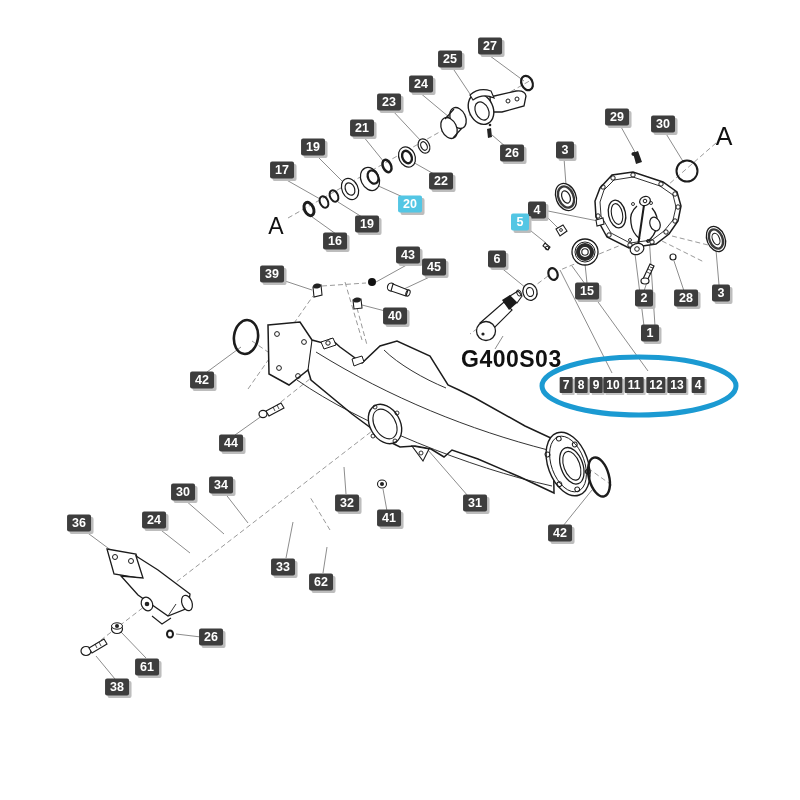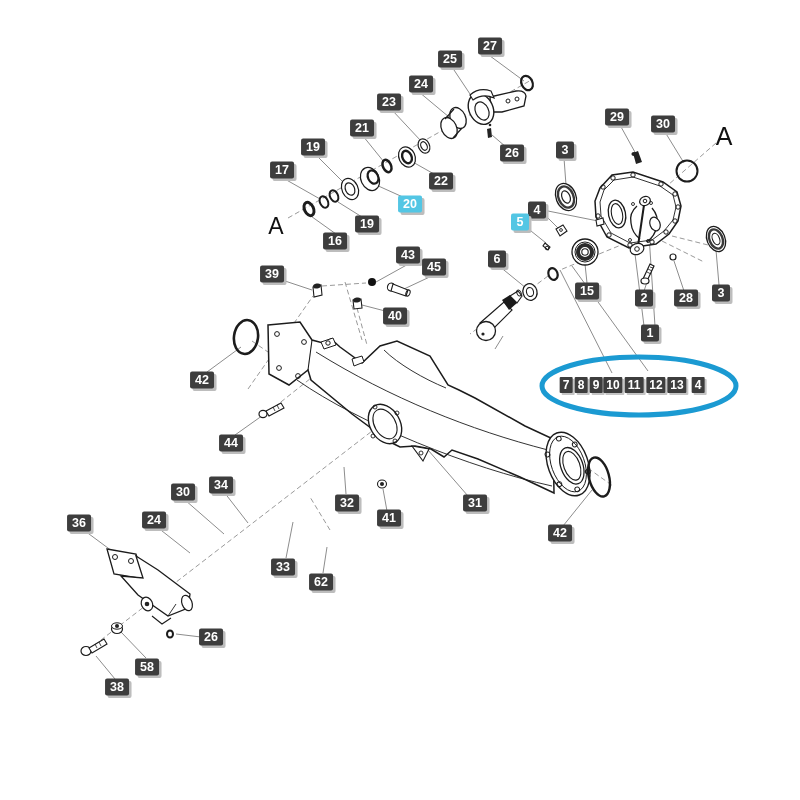--- a/index.html
+++ b/index.html
@@ -339,29 +339,30 @@
       <div class="callout" style="left: 231px; top: 443px;">44</div>
       <div class="callout" style="left: 79px; top: 523px; text-align: center;">36</div>
       <div class="callout" style="left: 154px; top: 520px;">24</div>
       <div class="callout" style="left: 183px; top: 492px;">30</div>
       <div class="callout" style="left: 221px; top: 485px;">34</div>
       <div class="callout" style="left: 347px; top: 503px;">32</div>
       <div class="callout" style="left: 389px; top: 518px;">41</div>
       <div class="callout" style="left: 283px; top: 567px;">33</div>
       <div class="callout" style="left: 321px; top: 582px;">62</div>
       <div class="callout" style="left: 211px; top: 637px;">26</div>
-      <div class="callout" style="left: 147px; top: 667px;">58</div>
+      <div class="callout" style="left: 147px; top: 667px;">61</div>
       <div class="callout" style="left: 117px; top: 687px;">38</div>
       <div class="callout" style="left: 475px; top: 503px;">31</div>
       <div class="callout" style="left: 560px; top: 533px;">42</div>
       <div class="cell" style="left: 566px; top: 385px;">7</div>
       <div class="cell" style="left: 581px; top: 385px;">8</div>
       <div class="cell" style="left: 596px; top: 385px;">9</div>
       <div class="cell" style="left: 613px; top: 385px;">10</div>
       <div class="cell" style="left: 634px; top: 385px;">11</div>
       <div class="cell" style="left: 656px; top: 385px;">12</div>
       <div class="cell" style="left: 677px; top: 385px;">13</div>
       <div class="cell" style="left: 698px; top: 385px;">4</div>
       <div class="marker" style="left: 276px; top: 226px; font-size: 23px;">A</div>
       <div class="marker" style="left: 724px; top: 136px; font-size: 25px;">A</div>
     </div>
 
+<div id="code-label" style="left:461px;top:346px;">G400S03</div>
 </div>
 
 </body></html>

